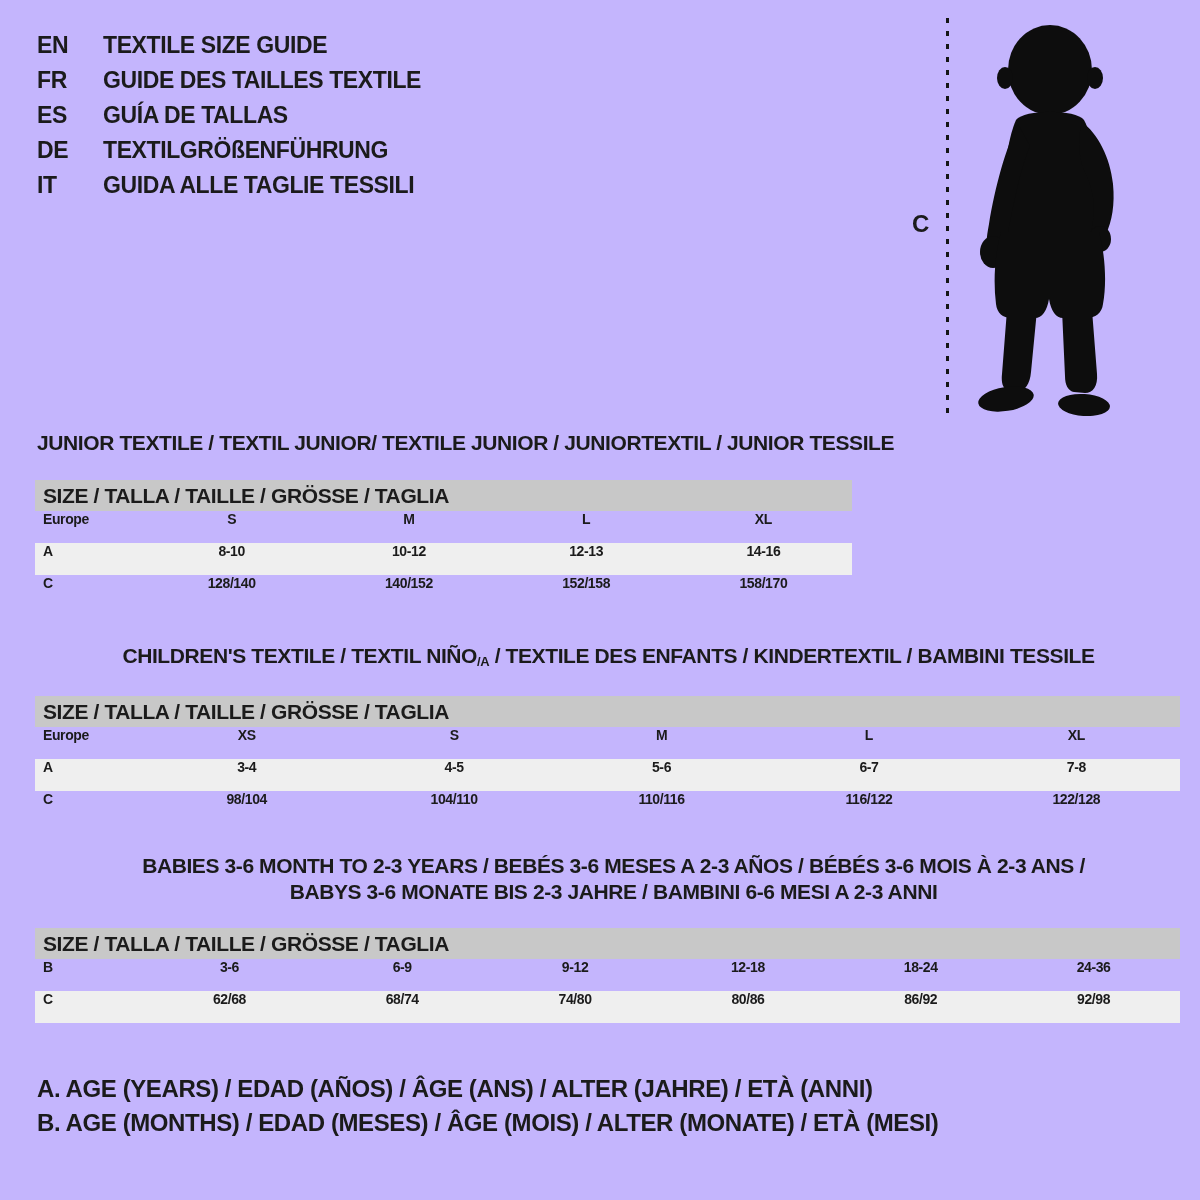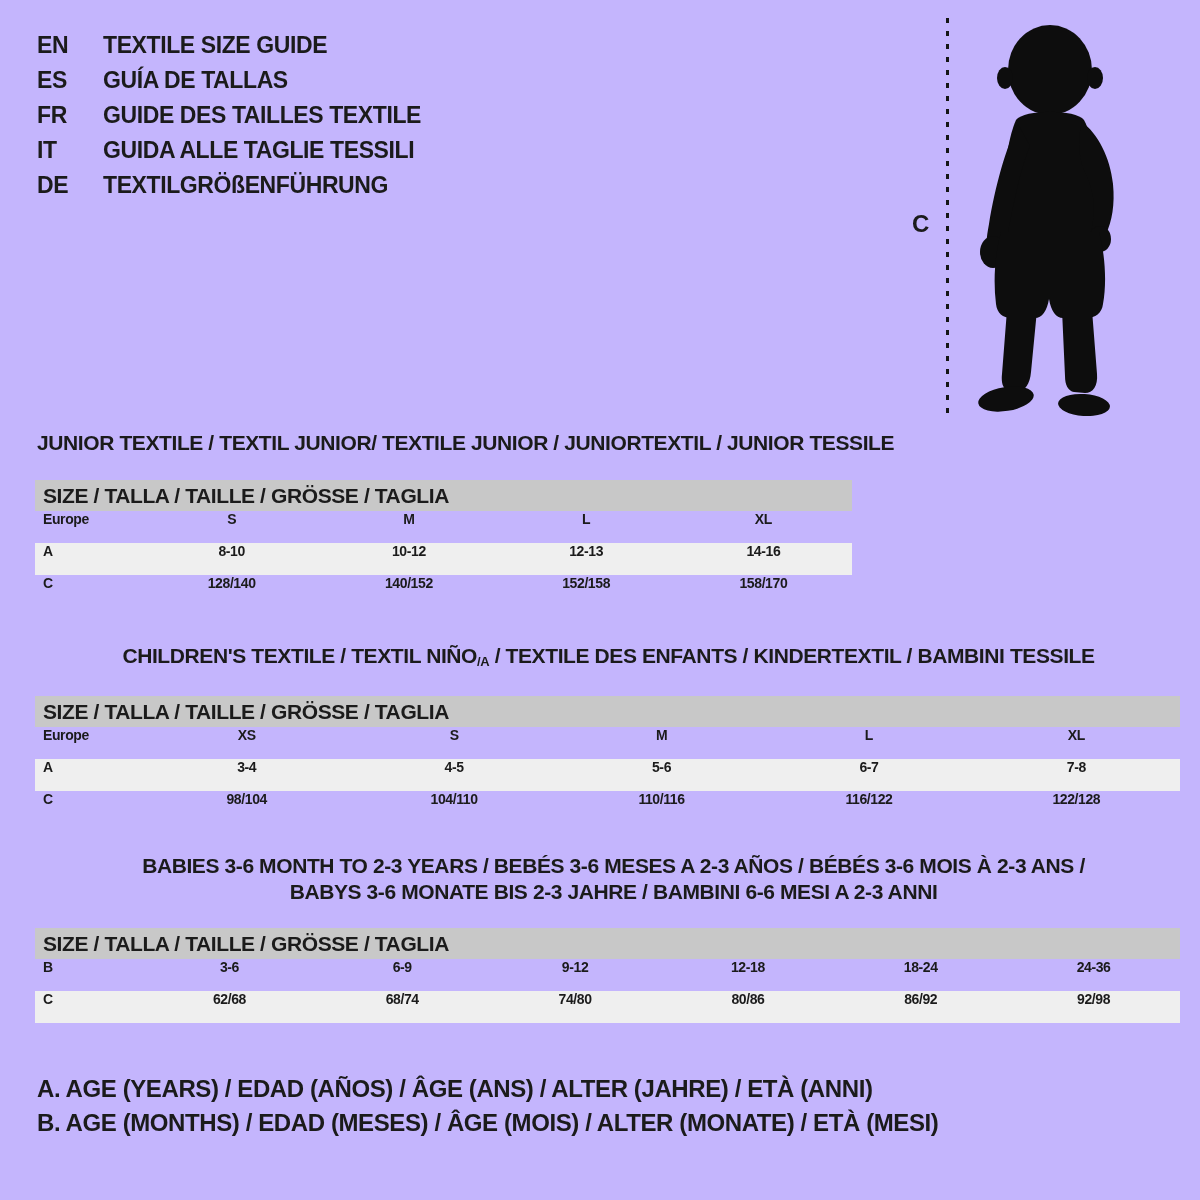--- a/index.html
+++ b/index.html
@@ -48,34 +48,34 @@
 <body>
 
 <div class="page">
 
   <div class="langs">
     <div class="lang-row">
       <span class="lang-code">EN</span>
       <span class="lang-title">TEXTILE SIZE GUIDE</span>
     </div>
     <div class="lang-row">
+      <span class="lang-code">FR</span>
+      <span class="lang-title">GUIDE DES TAILLES TEXTILE</span>
+    </div>
+    <div class="lang-row">
       <span class="lang-code">ES</span>
       <span class="lang-title">GUÍA DE TALLAS</span>
     </div>
     <div class="lang-row">
-      <span class="lang-code">FR</span>
-      <span class="lang-title">GUIDE DES TAILLES TEXTILE</span>
+      <span class="lang-code">DE</span>
+      <span class="lang-title">TEXTILGRÖßENFÜHRUNG</span>
     </div>
     <div class="lang-row">
       <span class="lang-code">IT</span>
       <span class="lang-title">GUIDA ALLE TAGLIE TESSILI</span>
-    </div>
-    <div class="lang-row">
-      <span class="lang-code">DE</span>
-      <span class="lang-title">TEXTILGRÖßENFÜHRUNG</span>
     </div>
   </div>
 
   <div class="figure">
     <span class="c-label">C</span>
     <div class="dash-line"></div>
     <svg class="baby" width="178" height="410" viewBox="0 0 178 410" fill="#0d0d0d" xmlns="http://www.w3.org/2000/svg">
       <ellipse cx="88" cy="58" rx="42" ry="45"></ellipse>
       <ellipse cx="43" cy="66" rx="8" ry="11"></ellipse>
       <ellipse cx="133" cy="66" rx="8" ry="11"></ellipse>

